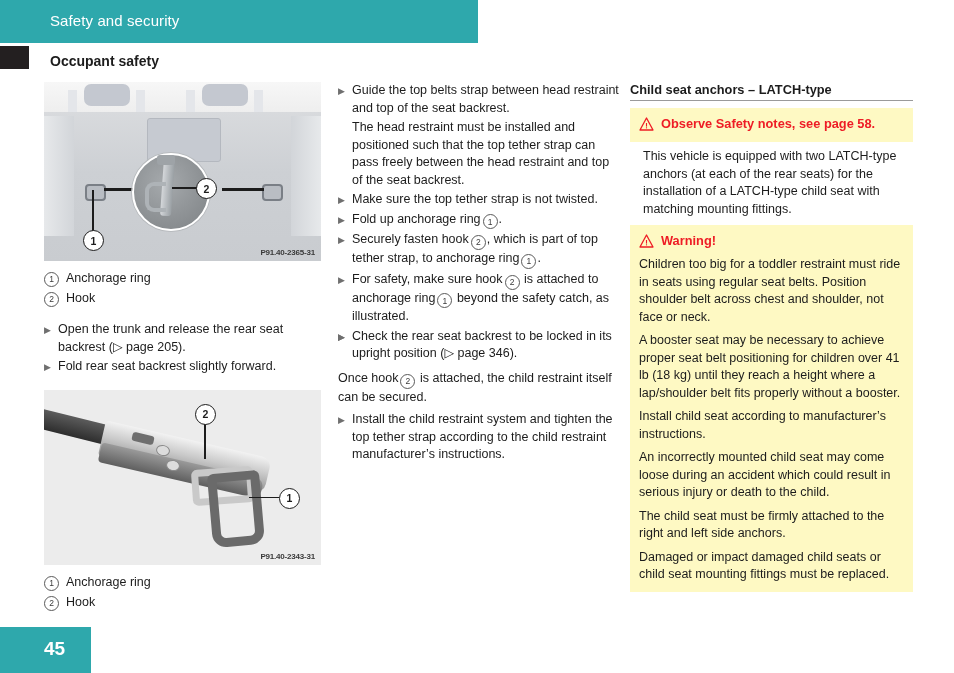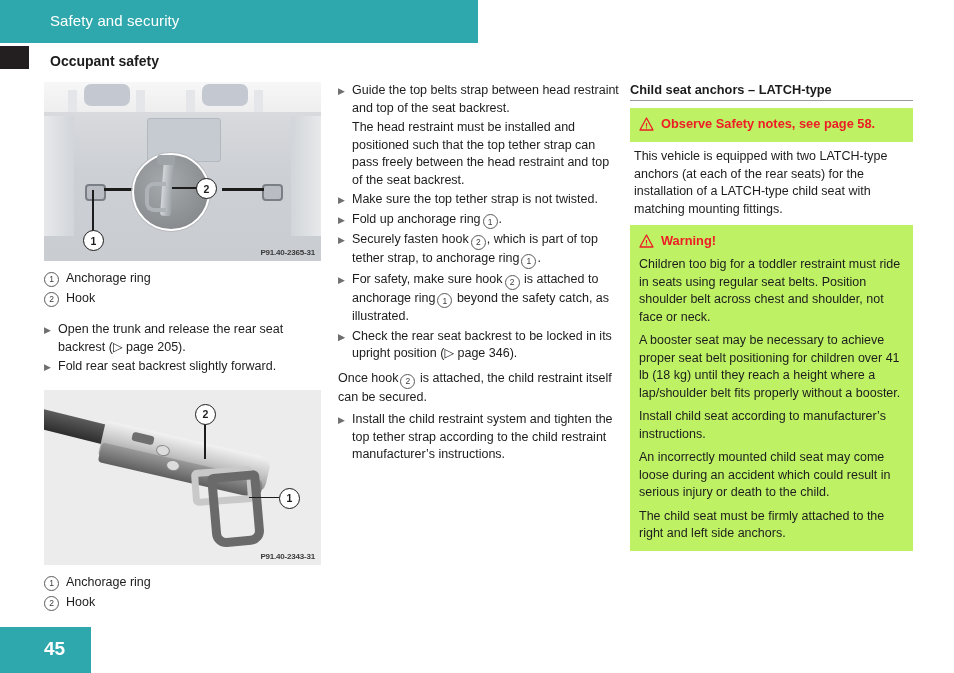--- a/index.html
+++ b/index.html
@@ -145,21 +145,21 @@
     font-size: 12.8px;
     font-weight: bold;
     margin: 0 0 3px 0;
     color: #1c1c1c;
   }
   .rule {
     border-bottom: 1px solid #9a9a9a;
     margin-bottom: 7px;
   }
   .notebox {
-    background: #bef264;
+    background: #fef9c3;
     padding: 7px 9px 8px 9px;
     box-sizing: border-box;
   }
   .notebox.tight { padding-bottom: 7px; }
   .note-head {
     display: flex;
     align-items: flex-start;
     color: #ee1c25;
     font-weight: bold;
     font-size: 12.8px;
@@ -173,21 +173,21 @@
   .note-p {
     font-size: 12.5px;
     line-height: 17.5px;
     margin: 0 0 6px 0;
     color: #1c1c1c;
   }
   .note-p:last-child { margin-bottom: 0; }
   .plain-p {
     font-size: 12.5px;
     line-height: 17.5px;
-    margin: 6px 0 7px 4px;
+    margin: 6px 0 7px 13px;
   }
 
   
   .footer-bar {
     position: absolute;
     left: 0; bottom: 0;
     width: 91px; height: 46px;
     background: var(--teal, #2ea8ac);
   }
   .page-num {
@@ -477,17 +477,18 @@
           <rect x="6.95" y="10.3" width="1.1" height="1.1" fill="#ee1c25"></rect>
         </svg>
       </span>
       <span>Warning!</span>
     </div>
     <p class="note-p">Children too big for a toddler restraint must ride in seats using regular seat belts. Position shoulder belt across chest and shoulder, not face or neck.</p>
     <p class="note-p">A booster seat may be necessary to achieve proper seat belt positioning for children over 41 lb (18 kg) until they reach a height where a lap/shoulder belt fits properly without a booster.</p>
     <p class="note-p">Install child seat according to manufacturer’s instructions.</p>
     <p class="note-p">An incorrectly mounted child seat may come loose during an accident which could result in serious injury or death to the child.</p>
     <p class="note-p">The child seat must be firmly attached to the right and left side anchors.</p>
+    <p class="note-p">Damaged or impact damaged child seats or child seat mounting fittings must be replaced.</p>
   </div>
 </div>
 
 <div class="footer-bar"></div>
 <div class="page-num">45</div>
 
 </body></html>

